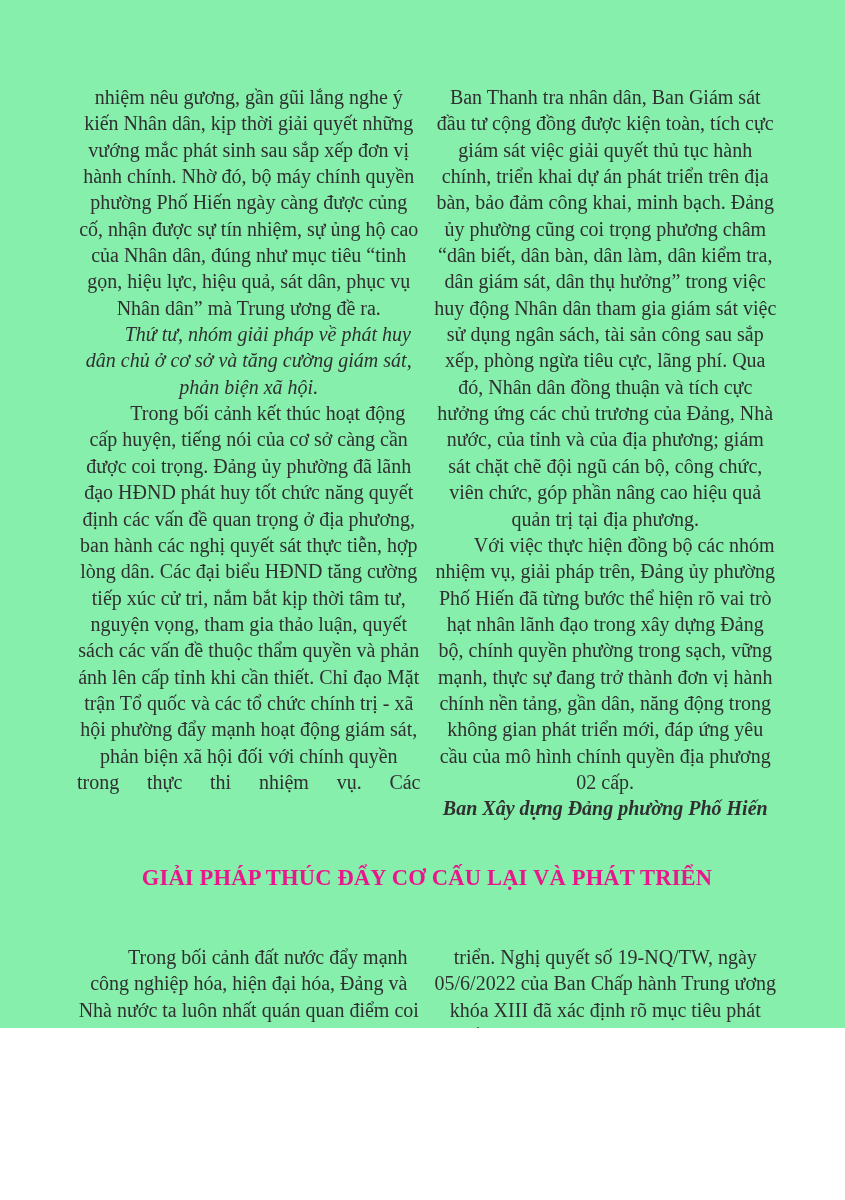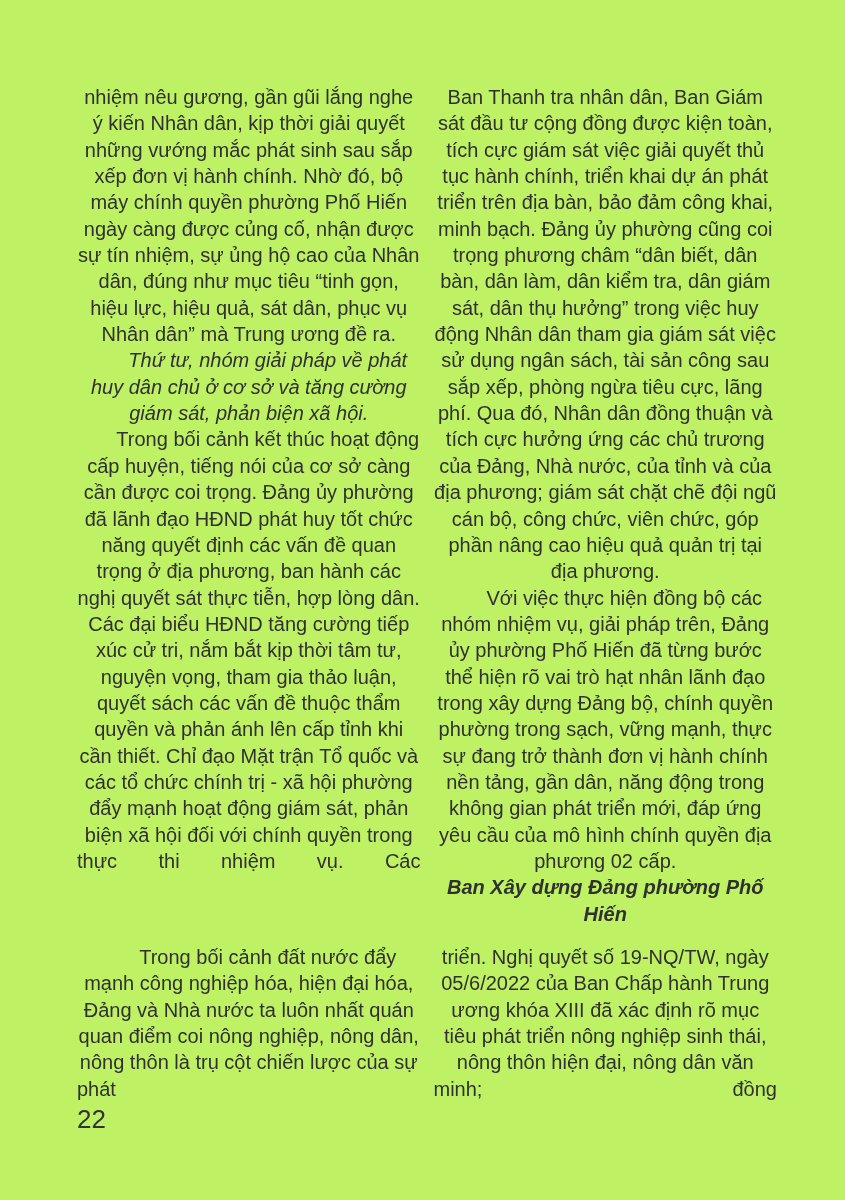--- a/index.html
+++ b/index.html
@@ -3,23 +3,23 @@
 <meta charset="utf-8">
 <style>
   html, body {
     margin: 0;
     padding: 0;
     background: #ffffff;
   }
   .page {
     position: relative;
     width: 845px;
-    height: 1200px;
-    background: #bef264;
-    font-family: Liberation Sans, sans-serif;
+    height: 1028px;
+    background: #86efac;
+    font-family: Liberation Serif, serif;
     color: #303030;
     overflow: hidden;
   }
   .columns {
     position: absolute;
     left: 77px;
     width: 700px;
     display: flex;
     gap: 13px;
   }
@@ -79,21 +79,21 @@
       <p class="flow">Trong bối cảnh kết thúc hoạt động cấp huyện, tiếng nói của cơ sở càng cần được coi trọng. Đảng ủy phường đã lãnh đạo HĐND phát huy tốt chức năng quyết định các vấn đề quan trọng ở địa phương, ban hành các nghị quyết sát thực tiễn, hợp lòng dân. Các đại biểu HĐND tăng cường tiếp xúc cử tri, nắm bắt kịp thời tâm tư, nguyện vọng, tham gia thảo luận, quyết sách các vấn đề thuộc thẩm quyền và phản ánh lên cấp tỉnh khi cần thiết. Chỉ đạo Mặt trận Tổ quốc và các tổ chức chính trị - xã hội phường đẩy mạnh hoạt động giám sát, phản biện xã hội đối với chính quyền trong thực thi nhiệm vụ. Các</p>
     </div>
     <div class="col">
       <p class="noindent">Ban Thanh tra nhân dân, Ban Giám sát đầu tư cộng đồng được kiện toàn, tích cực giám sát việc giải quyết thủ tục hành chính, triển khai dự án phát triển trên địa bàn, bảo đảm công khai, minh bạch. Đảng ủy phường cũng coi trọng phương châm “dân biết, dân bàn, dân làm, dân kiểm tra, dân giám sát, dân thụ hưởng” trong việc huy động Nhân dân tham gia giám sát việc sử dụng ngân sách, tài sản công sau sắp xếp, phòng ngừa tiêu cực, lãng phí. Qua đó, Nhân dân đồng thuận và tích cực hưởng ứng các chủ trương của Đảng, Nhà nước, của tỉnh và của địa phương; giám sát chặt chẽ đội ngũ cán bộ, công chức, viên chức, góp phần nâng cao hiệu quả quản trị tại địa phương.</p>
       <p>Với việc thực hiện đồng bộ các nhóm nhiệm vụ, giải pháp trên, Đảng ủy phường Phố Hiến đã từng bước thể hiện rõ vai trò hạt nhân lãnh đạo trong xây dựng Đảng bộ, chính quyền phường trong sạch, vững mạnh, thực sự đang trở thành đơn vị hành chính nền tảng, gần dân, năng động trong không gian phát triển mới, đáp ứng yêu cầu của mô hình chính quyền địa phương 02 cấp.</p>
       <p class="byline">Ban Xây dựng Đảng phường Phố Hiến</p>
     </div>
   </section>
 
   <h1 class="article-title" style="color: rgb(233, 22, 140);">
-    <br>
+    <span>GIẢI PHÁP THÚC ĐẨY CƠ CẤU LẠI VÀ PHÁT TRIỂN</span><br>
   </h1>
 
   <section class="columns sec2">
     <div class="col">
       <p class="flow">Trong bối cảnh đất nước đẩy mạnh công nghiệp hóa, hiện đại hóa, Đảng và Nhà nước ta luôn nhất quán quan điểm coi nông nghiệp, nông dân, nông thôn là trụ cột chiến lược của sự phát</p>
     </div>
     <div class="col">
       <p class="noindent flow">triển. Nghị quyết số 19-NQ/TW, ngày 05/6/2022 của Ban Chấp hành Trung ương khóa XIII đã xác định rõ mục tiêu phát triển nông nghiệp sinh thái, nông thôn hiện đại, nông dân văn minh; đồng</p>
     </div>
   </section>

